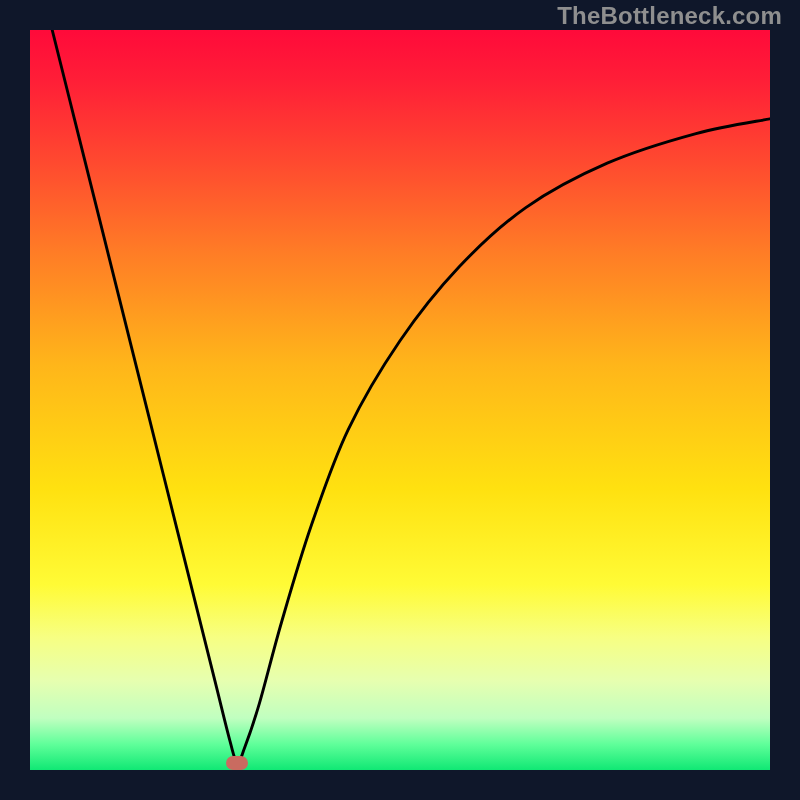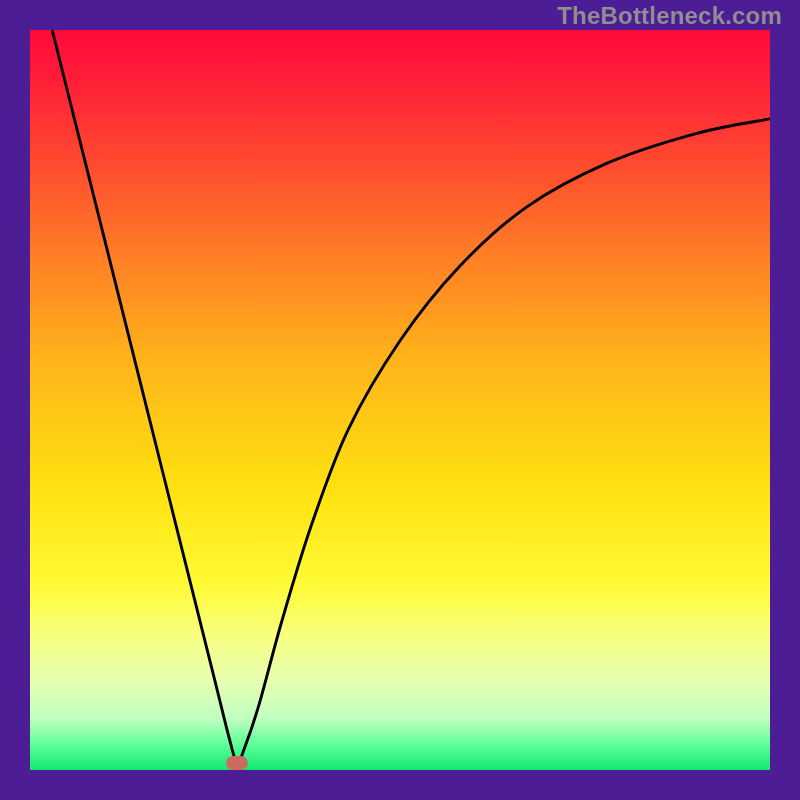--- a/index.html
+++ b/index.html
@@ -9,21 +9,21 @@
     height: 800px;
     background: #000000;
     overflow: hidden;
   }
   .frame {
     position: absolute;
     left: 0;
     top: 0;
     width: 800px;
     height: 800px;
-    background: #4c1d95;
+    background: #0f172a;
   }
   .watermark {
     position: absolute;
     top: 2px;
     right: 18px;
     font-family: Arial, Helvetica, sans-serif;
     font-size: 24px;
     font-weight: 600;
     color: #8f8f8f;
     letter-spacing: 0.2px;

